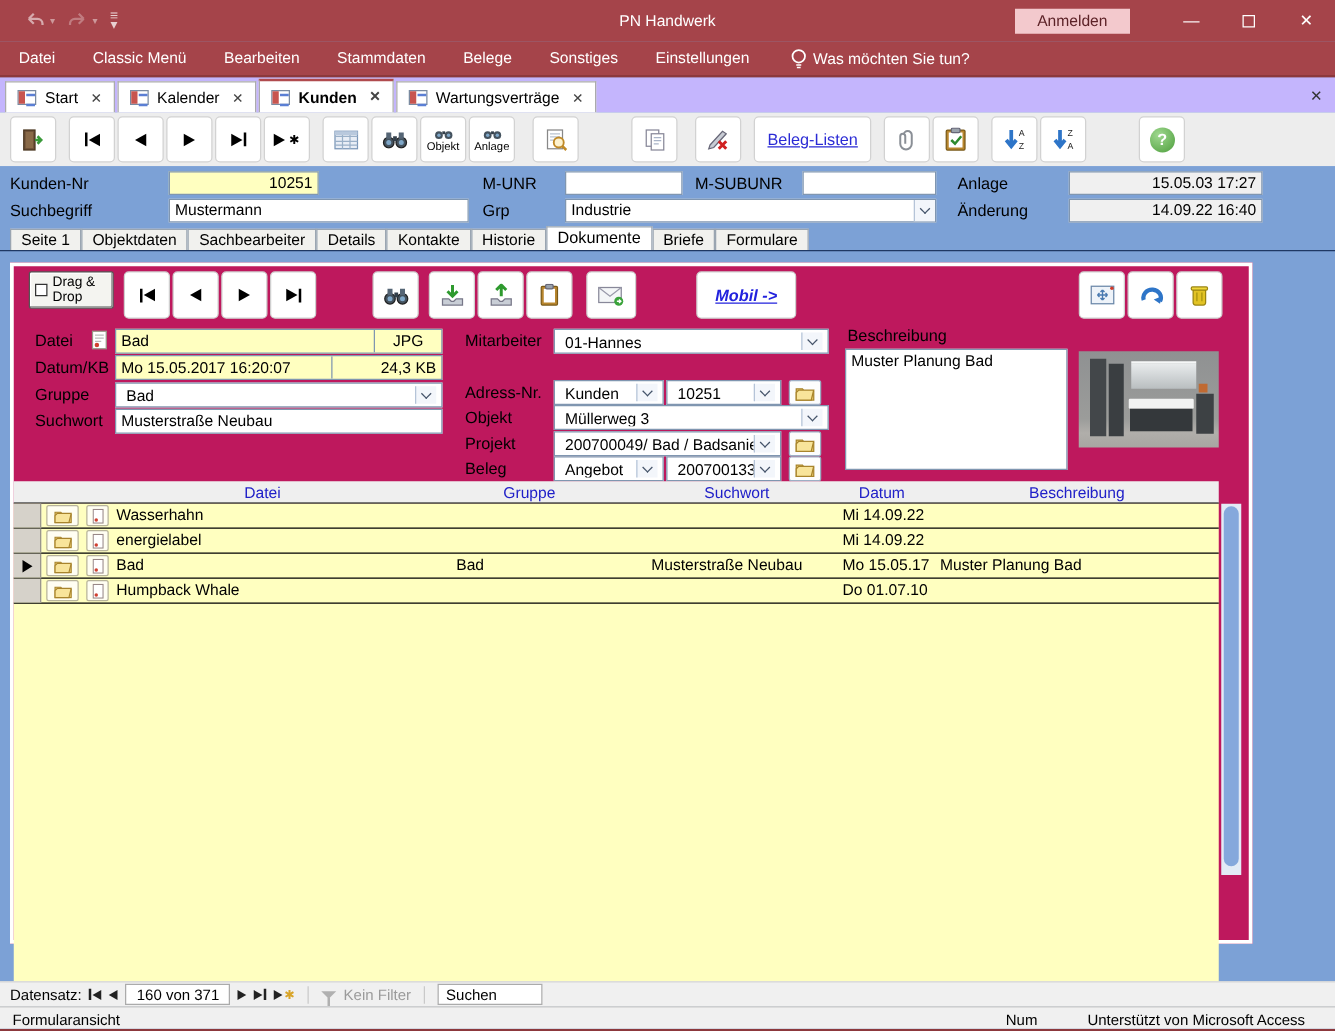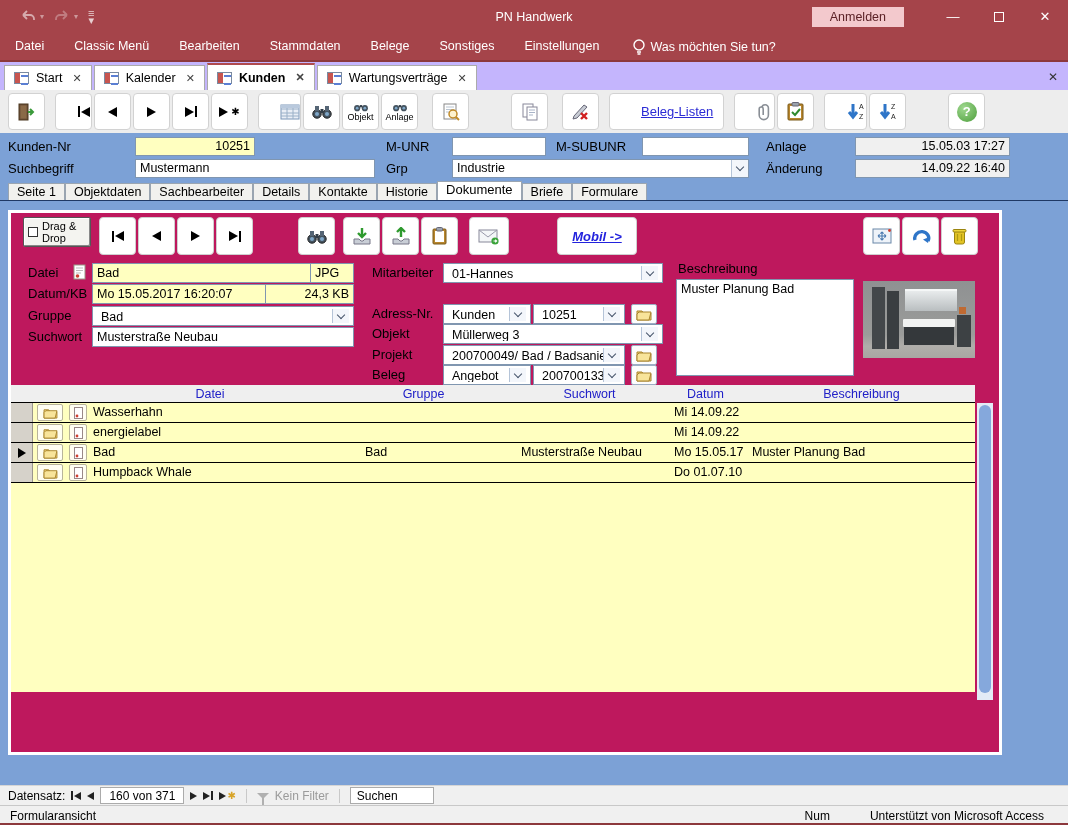--- a/index.html
+++ b/index.html
@@ -31,21 +31,21 @@
   .dtab.active { height:27px; font-weight:bold; border-top:2px solid #b04a4e; }
   .dtab .x { color:#444; font-size:11px; padding-left:3px; }
   .formicon { width:15px; height:12px; border:1px solid #7a8aa0; background:#fff; position:relative; }
   .formicon::before { content:""; position:absolute; left:0; top:0; width:5px; height:10px; background:#c8554f; }
   .formicon::after { content:""; position:absolute; left:6px; top:2px; width:7px; height:6px; border-top:2px solid #5b7fd4; border-bottom:2px solid #5b7fd4; }
   .tabbar-close { position:absolute; right:10px; top:8px; color:#333; font-size:12px; }
   
   .toolbar { position:absolute; left:0; top:90px; width:1068px; height:43px; background:#ededed; display:flex; align-items:center; padding-left:8px; }
   .btn { background:#fff; border:1px solid #d2d2d2; border-radius:4px; height:37px; min-width:37px; display:flex; flex-direction:column; align-items:center; justify-content:center; margin-right:2px; font-family:inherit; }
   .btn .cap { font-size:9px; line-height:9px; margin-top:1px; }
-  .gap8 { margin-left:8px;padding-left:21px; } .gap12 { margin-left:12px; } .gap40 { margin-left:40px; }
+  .gap8 { margin-left:8px; } .gap12 { margin-left:12px; } .gap40 { margin-left:40px; }
   .tri-r { width:0; height:0; border-top:5px solid transparent; border-bottom:5px solid transparent; border-left:9px solid #000; }
   .tri-l { width:0; height:0; border-top:5px solid transparent; border-bottom:5px solid transparent; border-right:9px solid #000; }
   .vbar { width:2px; height:11px; background:#000; }
   .navico { display:flex; align-items:center; gap:1px; }
   .star { color:#000; font-size:10px; margin-left:2px; }
   .beleg-listen { color:#2b2bd5; text-decoration:underline; font-size:13px; padding:0 10px; }
   .helpball { width:20px; height:20px; border-radius:50%; background:radial-gradient(circle at 35% 30%, #9fd88f, #4d9e3c); color:#fff; font-weight:bold; font-size:13px; display:flex; align-items:center; justify-content:center; }
   
   .formhdr { position:absolute; left:0; top:133px; width:1068px; height:49px; background:#7ca1d6; }
   .formhdr .lbl { position:absolute; font-size:13px; }
@@ -80,21 +80,21 @@
   .ph-cab1 { position:absolute; left:9px; top:6px; width:13px; height:62px; background:#43474a; }
   .ph-cab2 { position:absolute; left:24px; top:10px; width:12px; height:58px; background:#3a3e41; }
   .ph-mirror { position:absolute; left:42px; top:8px; width:52px; height:22px; background:linear-gradient(180deg,#e8ebec,#b9bec0); border-top:2px solid #f5f7f7; }
   .ph-sink { position:absolute; left:40px; top:38px; width:52px; height:8px; background:#f2f3f2; border-radius:1px; }
   .ph-vanity { position:absolute; left:41px; top:46px; width:50px; height:18px; background:#34383b; }
   .ph-side { position:absolute; left:94px; top:34px; width:14px; height:32px; background:#3d4144; }
   .ph-deco { position:absolute; left:96px; top:26px; width:7px; height:7px; background:#c06a32; }
   
   .thead { position:absolute; left:0; top:172px; width:964px; height:18px; background:#efefef; border-bottom:1px solid #000; }
   .thead .hc { position:absolute; top:0; height:18px; line-height:18px; text-align:center; color:#2020c8; font-size:12.5px; }
-  .tbl-yellow { position:absolute; left:0; top:190px; width:964px; height:289px; background:#ffffc0; }
+  .tbl-yellow { position:absolute; left:0; top:190px; width:964px; height:383px; background:#ffffc0; }
   .trow { position:absolute; left:0; width:964px; height:20px; border-bottom:1px solid #000; }
   .sel { position:absolute; left:0; top:0; width:22px; height:19px; background:#d6d2ca; border-right:1px solid #9a968e; display:flex; align-items:center; justify-content:center; }
   .selarrow { width:0; height:0; border-top:5px solid transparent; border-bottom:5px solid transparent; border-left:8px solid #000; }
   .rico { position:absolute; top:1px; width:26px; height:17px; background:#fffef2; border:1px solid #b8b49a; border-radius:2px; display:flex; align-items:center; justify-content:center; }
   .cell { position:absolute; top:0; height:19px; line-height:19px; font-size:12.5px; white-space:nowrap; overflow:hidden; }
   .scroll { position:absolute; left:966px; top:190px; width:16px; height:297px; background:#e3ebf6; }
   .thumb { position:absolute; left:2px; top:2px; width:12px; height:288px; background:#85a8dc; border-radius:6px; }
   
   .recnav { position:absolute; left:0; top:785px; width:1068px; height:20px; background:#f0f0f0; border-top:1px solid #d5d5d5; display:flex; align-items:center; font-size:12px; padding-left:8px; gap:6px; }
   .rn-ico { display:flex; align-items:center; gap:1px; }
@@ -478,21 +478,21 @@
     <span class="plabel" style="left:17px; top:52px;">Datei</span>
     <span class="abs" style="left:62px; top:51px;">
         <svg width="13" height="16" viewBox="0 0 13 16">
           <rect x="1" y="1" width="11" height="14" fill="#fff" stroke="#998"></rect>
           <path d="M3 4 h7 M3 6.5 h7 M3 9 h5" stroke="#bbb" stroke-width="1"></path>
           <circle cx="4.5" cy="12" r="1.8" fill="#d04030"></circle>
         </svg>
       </span>
     <div class="pfld yellow split" style="left:81px; top:50px; width:262px;">
       <div style="flex:1;">Bad</div>
-      <div style="width:43px; border-left:1px solid #8096b0;">JPG</div>
+      <div style="width:54px; border-left:1px solid #8096b0;text-align:center;">JPG</div>
     </div>
     <span class="plabel" style="left:17px; top:73px;">Datum/KB</span>
     <div class="pfld yellow split" style="left:81px; top:71px; width:262px;">
       <div style="flex:1;">Mo 15.05.2017 16:20:07</div>
       <div style="width:88px; border-left:1px solid #8096b0; text-align:right;">24,3 KB</div>
     </div>
     <span class="plabel" style="left:17px; top:95px;">Gruppe</span>
     <div class="pfld combo" style="left:81px; top:93px; width:262px;">
       <div class="val">Bad</div>
       <div class="dd-a">

